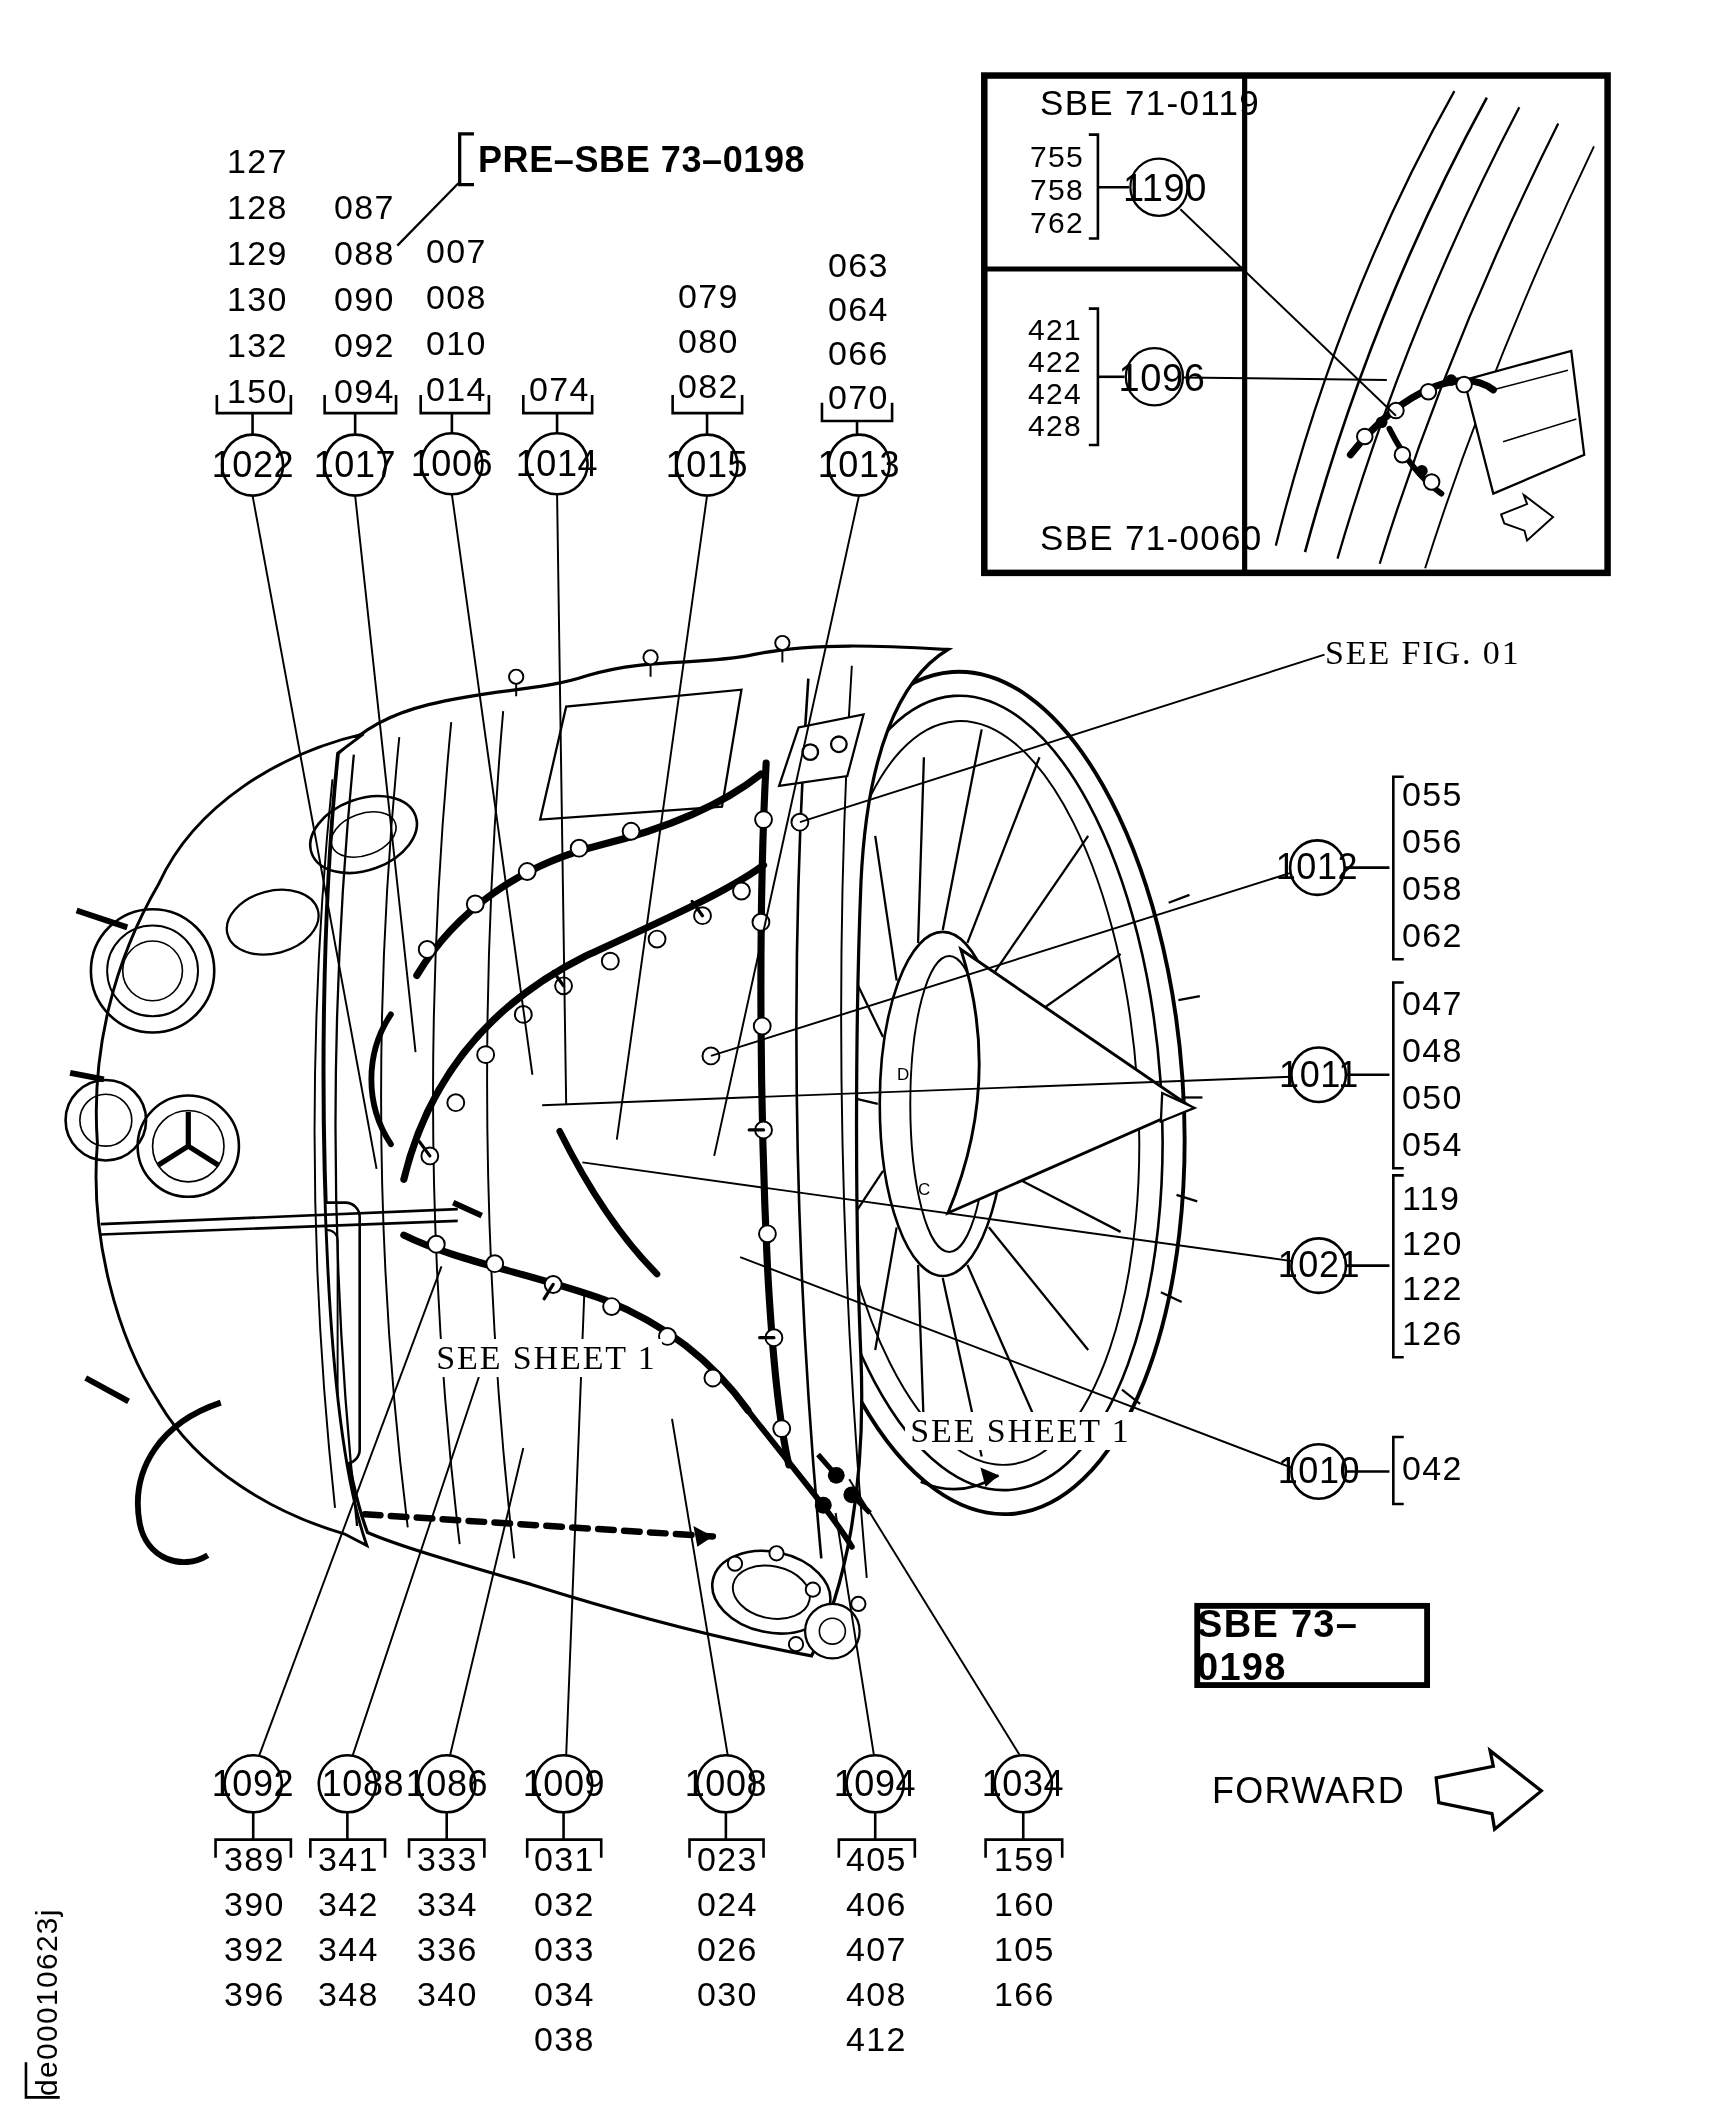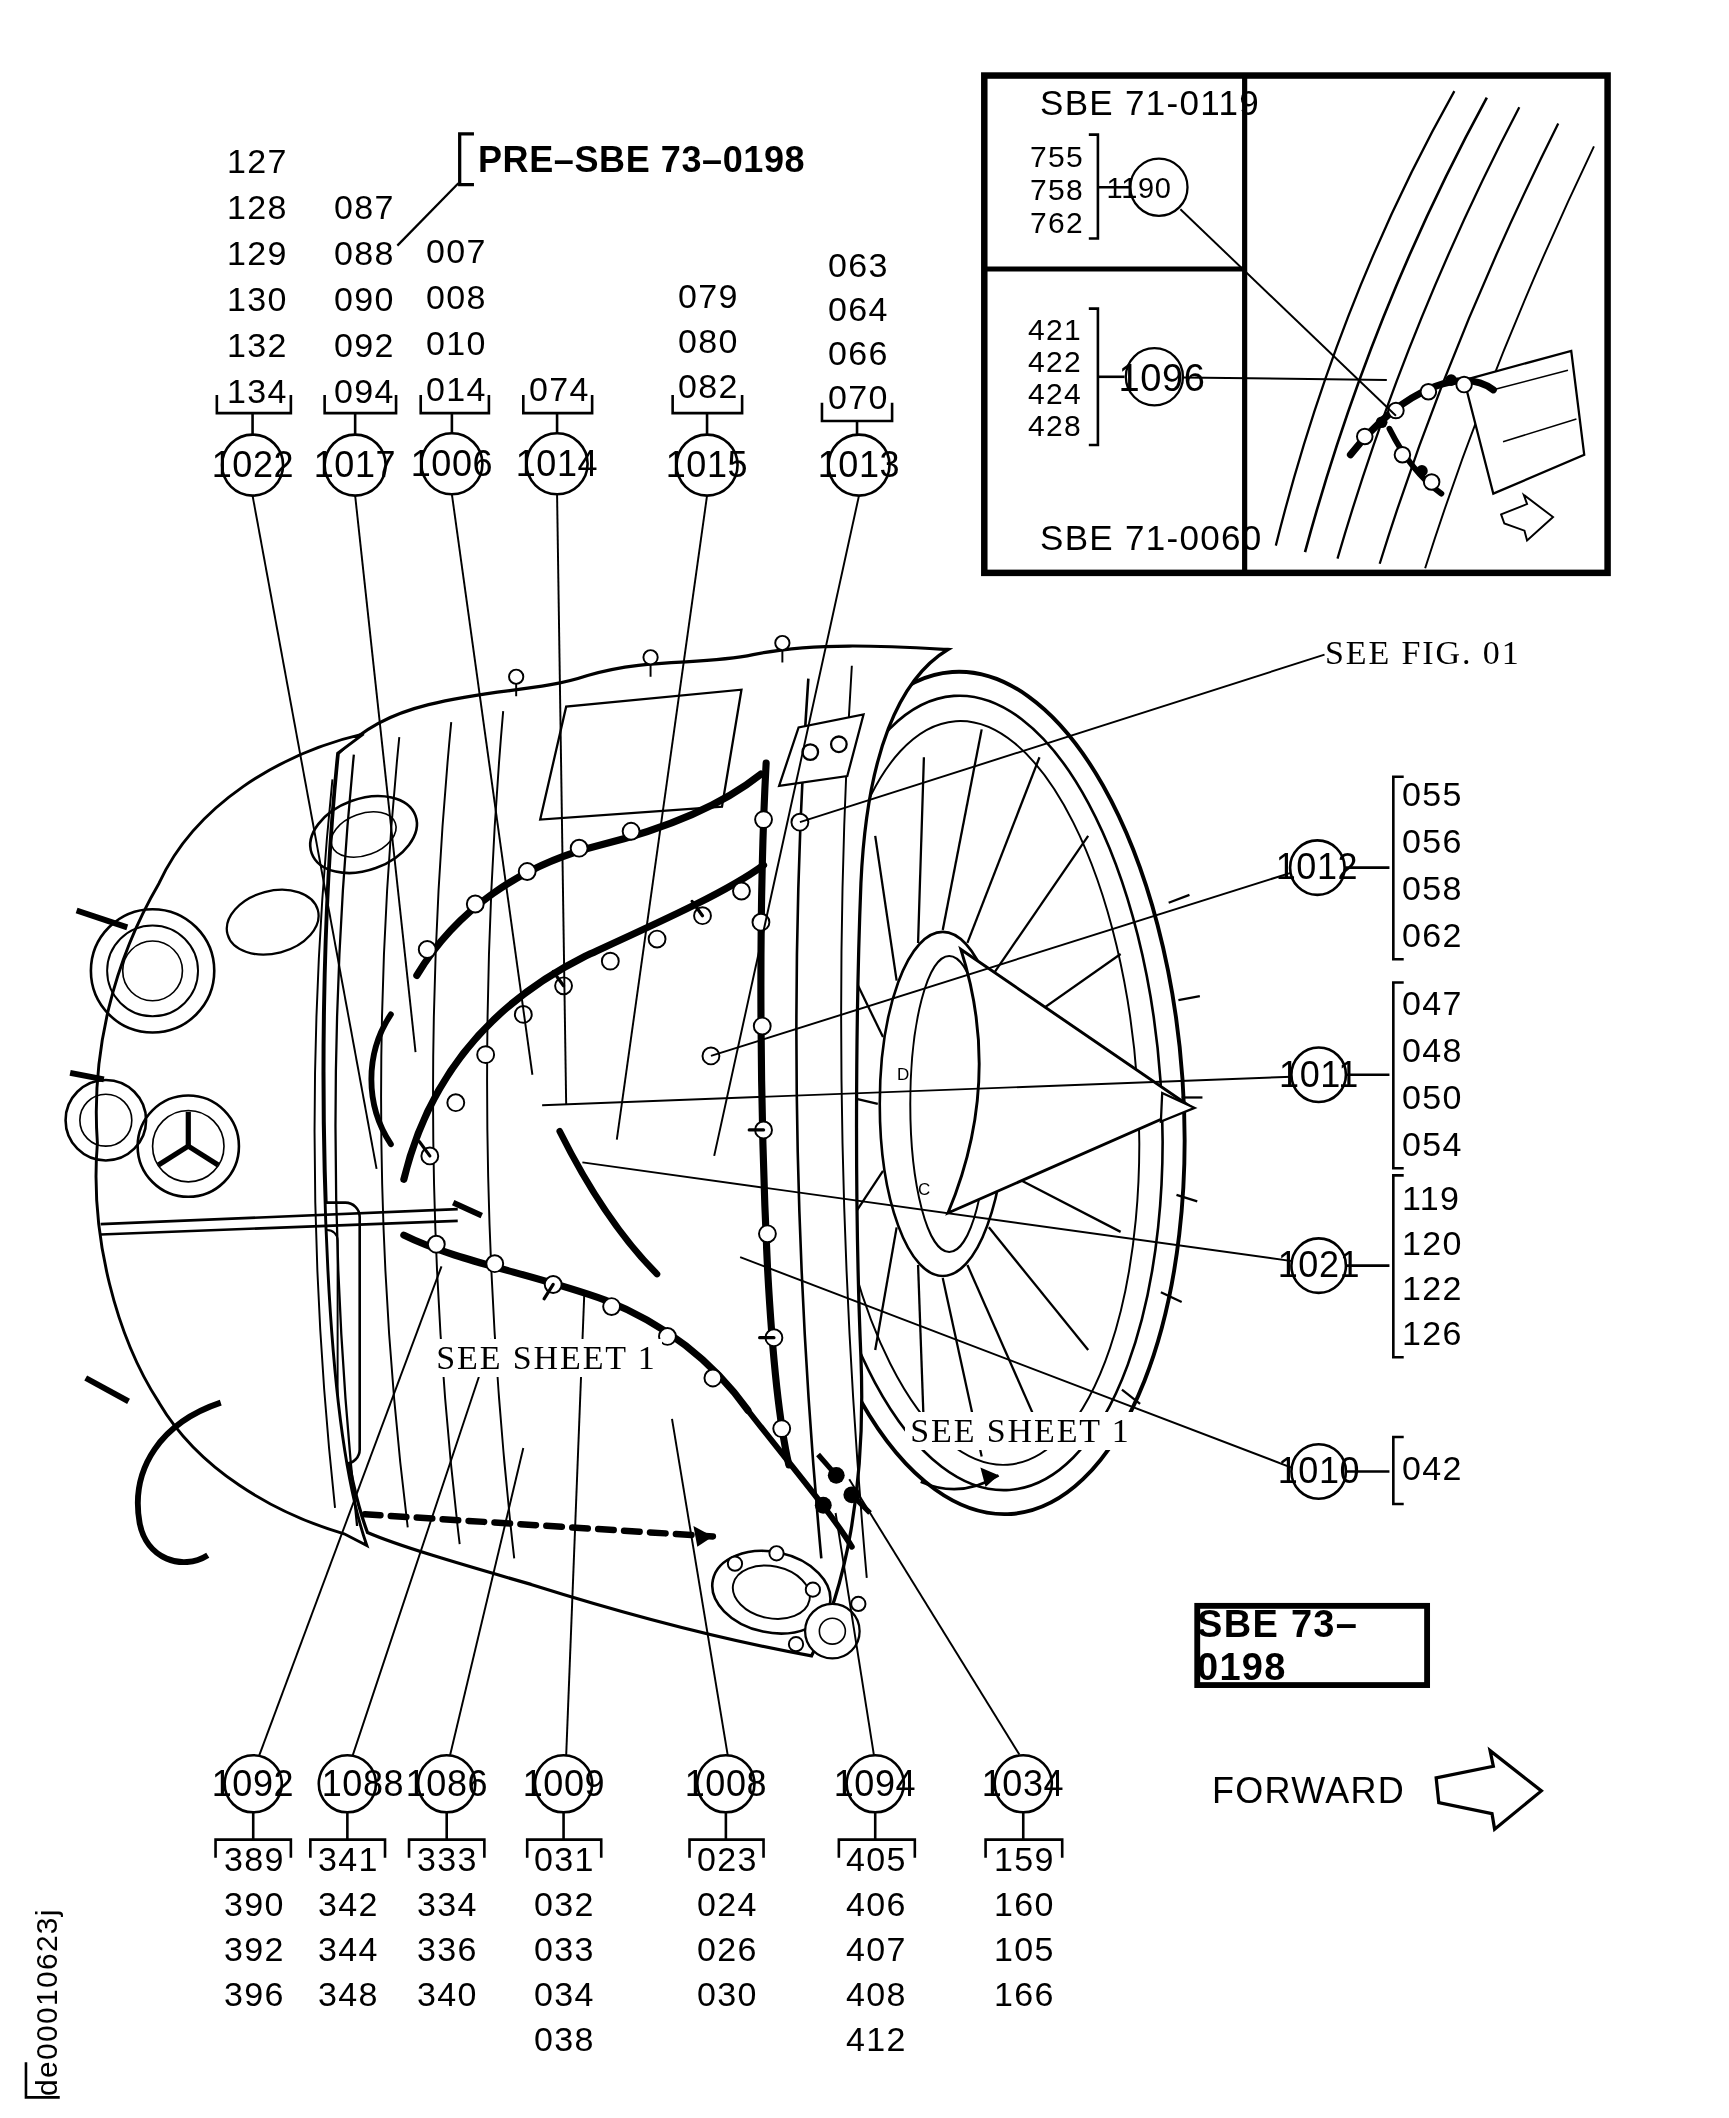--- a/index.html
+++ b/index.html
@@ -347,21 +347,21 @@
     <polyline points="40,3176 40,3230 92,3230" stroke-width="4"></polyline>
   </g>
 </svg>
 
 <div class="col" style="left:227px;top:138px;--ih:46px">
       <div class="num">127</div>
       <div class="num">128</div>
       <div class="num">129</div>
       <div class="num">130</div>
       <div class="num">132</div>
-      <div class="num">134</div>
+      <div class="num">150</div>
     </div>
 <div class="col" style="left:334px;top:184px;--ih:46px">
       <div class="num">087</div>
       <div class="num">088</div>
       <div class="num">090</div>
       <div class="num">092</div>
       <div class="num">094</div>
     </div>
 <div class="col" style="left:426px;top:228px;--ih:46px">
       <div class="num">007</div>
@@ -473,21 +473,21 @@
 <div class="callout" style="left:1319px;top:1075px">1011</div>
 <div class="callout" style="left:1319px;top:1265px">1021</div>
 <div class="callout" style="left:1319px;top:1471px">1010</div>
 <div class="callout" style="left:253px;top:1784px">1092</div>
 <div class="callout" style="left:363px;top:1784px">1088</div>
 <div class="callout" style="left:447px;top:1784px">1086</div>
 <div class="callout" style="left:564px;top:1784px">1009</div>
 <div class="callout" style="left:726px;top:1784px">1008</div>
 <div class="callout b" style="left:875px;top:1784px">1094</div>
 <div class="callout b" style="left:1023px;top:1784px">1034</div>
-<div class="callout" style="left:1139px;top:188px;font-size:29px">1190</div>
+<div class="callout" style="left:1165px;top:188px;font-size:38px">1190</div>
 <div class="callout" style="left:1162px;top:378px;font-size:38px">1096</div>
 
 <div class="txt pre" style="left:478px;top:139px">PRE–SBE 73–0198</div>
 <div class="txt title" style="left:1008px;top:83px">SBE 71-0119</div>
 <div class="txt title" style="left:1008px;top:518px">SBE 71-0060</div>
 <div class="txt lbl" style="left:1325px;top:634px">SEE FIG. 01</div>
 <div class="txt lbl onart" style="left:431px;top:1339px">SEE SHEET 1</div>
 <div class="txt lbl onart" style="left:905px;top:1412px">SEE SHEET 1</div>
 <div class="boxlbl" style="left:1197px;top:1606px;width:230px;height:79px">SBE 73–0198</div>
 <div class="txt fwd" style="left:1212px;top:1770px">FORWARD</div>

